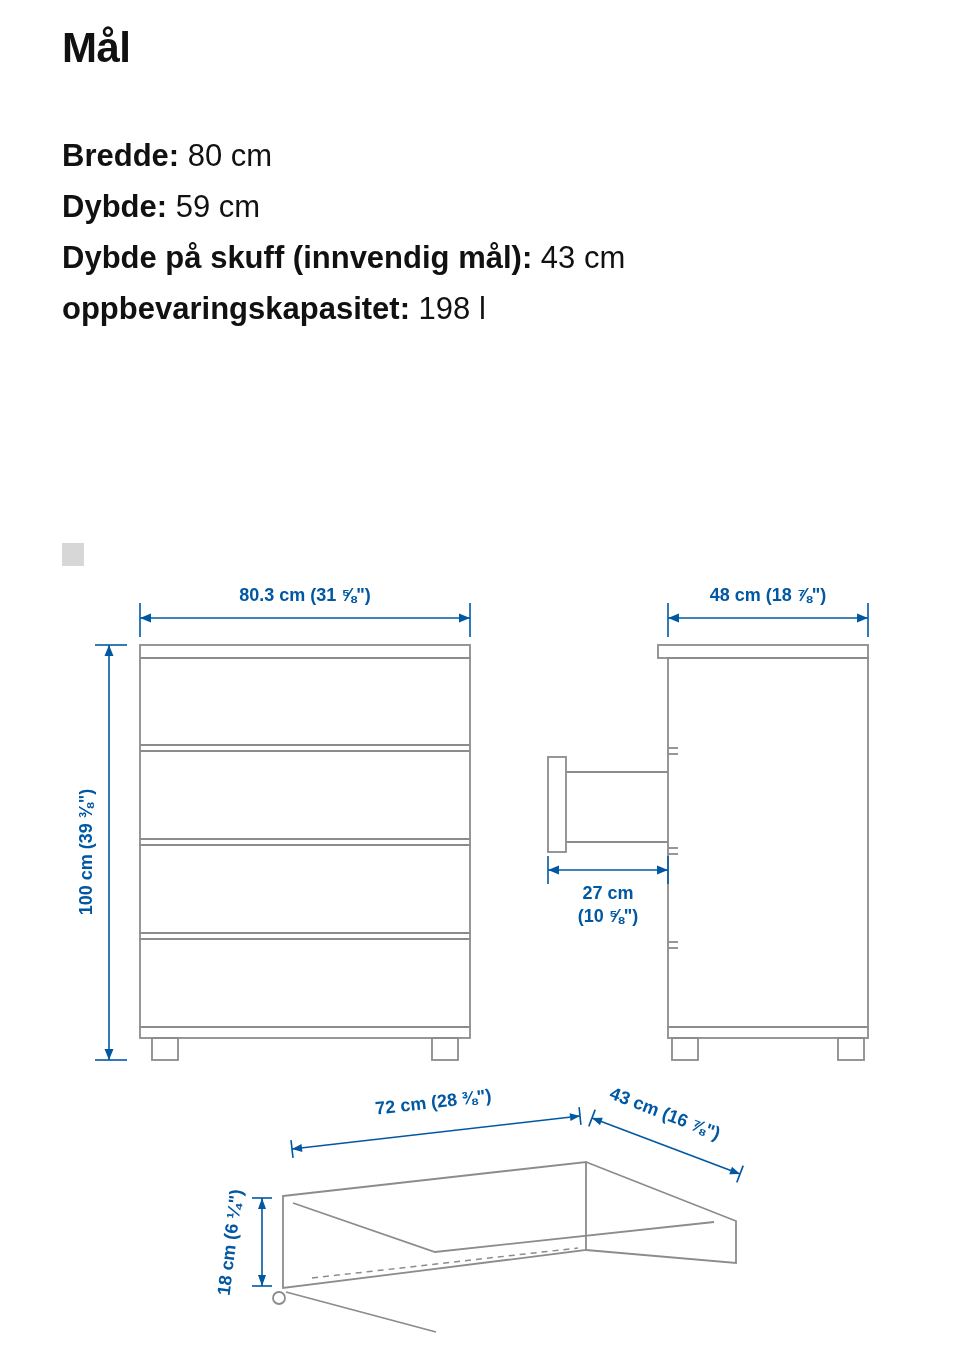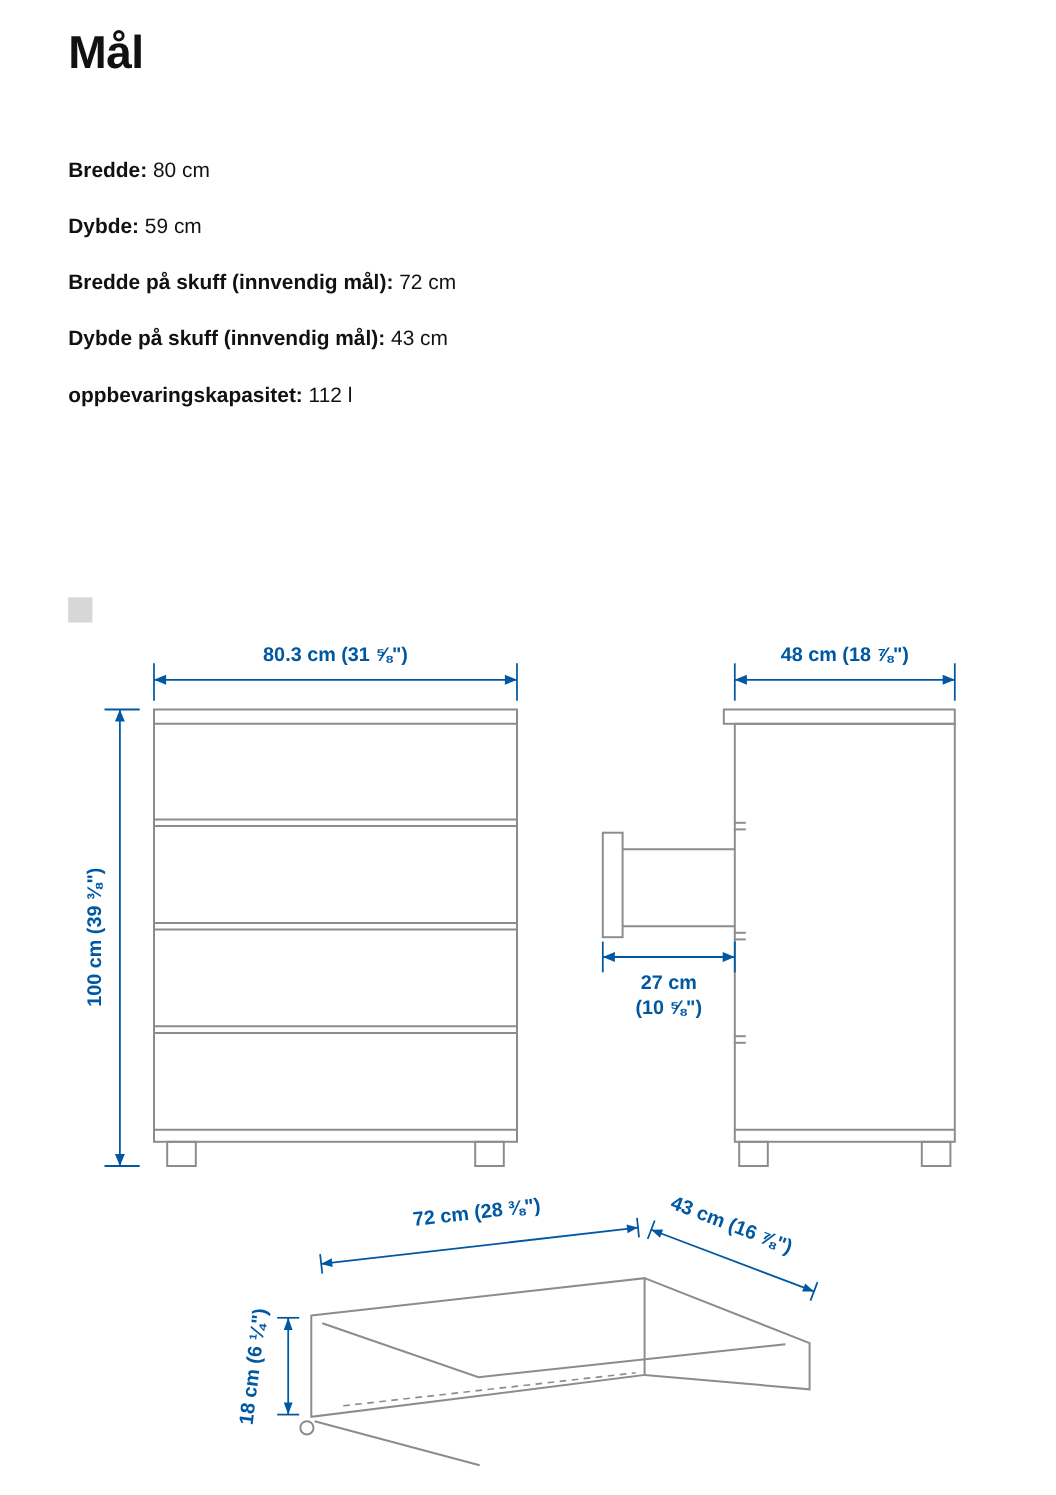--- a/index.html
+++ b/index.html
@@ -19,21 +19,21 @@
     margin: 0;
     font-size: 42px;
     font-weight: 700;
     letter-spacing: -0.5px;
     color: #111111;
   }
   .specs {
     position: absolute;
     left: 62px;
     top: 130px;
-    font-size: 19px;
+    font-size: 31px;
     line-height: 51px;
     color: #111111;
   }
   .spec-label { font-weight: 700; }
   .spec-value { font-weight: 400; }
   .image-fragment {
     position: absolute;
     left: 62px;
     top: 543px;
     width: 22px;
@@ -62,30 +62,26 @@
   <div class="specs">
     <div class="spec-row">
       <span class="spec-label">Bredde:</span>
       <span class="spec-value">80 cm</span>
     </div>
     <div class="spec-row">
       <span class="spec-label">Dybde:</span>
       <span class="spec-value">59 cm</span>
     </div>
     <div class="spec-row">
-      <span class="spec-label">Bredde på skuff (innvendig mål):</span>
-      <span class="spec-value">72 cm</span>
-    </div>
-    <div class="spec-row">
       <span class="spec-label">Dybde på skuff (innvendig mål):</span>
       <span class="spec-value">43 cm</span>
     </div>
     <div class="spec-row">
       <span class="spec-label">oppbevaringskapasitet:</span>
-      <span class="spec-value">112 l</span>
+      <span class="spec-value">198 l</span>
     </div>
   </div>
 
   <div class="image-fragment"></div>
 
   <svg class="diagram-svg" width="960" height="1359" viewBox="0 0 960 1359" xmlns="http://www.w3.org/2000/svg">
 
     <g stroke="#8c8c8c" stroke-width="1.8" fill="none">
       <rect x="140" y="645" width="330" height="393"></rect>
       <line x1="140" y1="658" x2="470" y2="658"></line>

